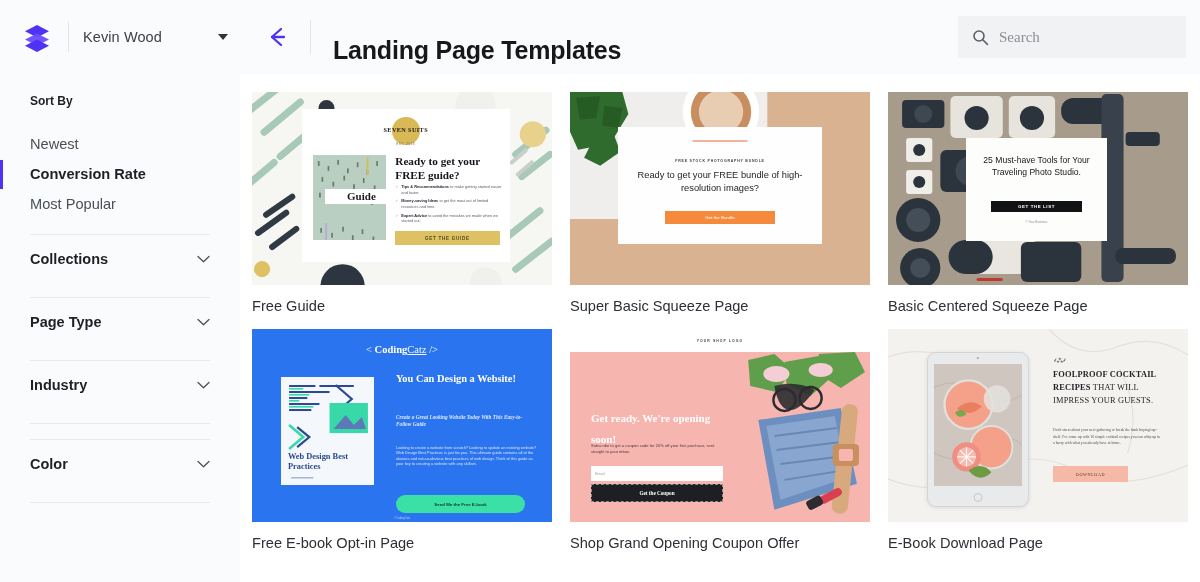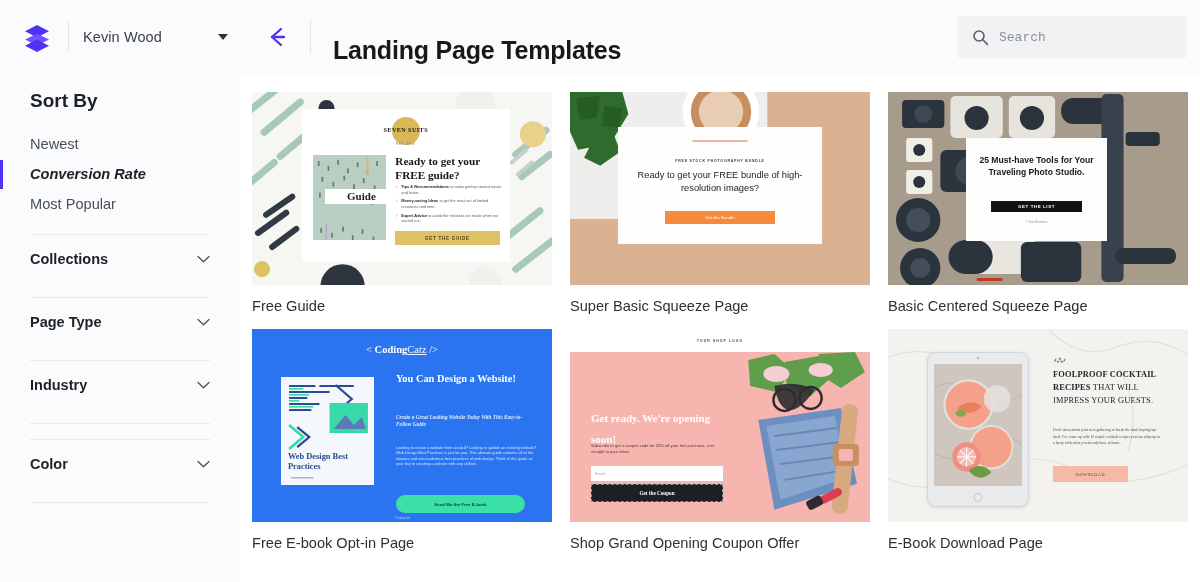--- a/index.html
+++ b/index.html
@@ -45,45 +45,45 @@
   .search-wrap {
     margin-left: auto; margin-right: 14px;
     width: 228px; height: 42px;
     background: #f1f2f3;
     display: flex; align-items: center;
     padding: 0 14px;
   }
   .search-ico { width: 17px; height: 17px; flex: 0 0 17px; margin-right: 10px; }
   .search-input {
     border: 0; outline: 0; background: transparent;
-    font-family: Liberation Mono, monospace;
-    font-size: 13px; color: #7f1d1d; width: 100%;
+    font-family: Liberation Serif, serif;
+    font-size: 15px; color: #7f1d1d; width: 100%;
   }
   .search-input::placeholder { color: #8a8f96; }
 
   
   .body-row { display: flex; flex: 1; min-height: 0; }
 
   
   .sidebar {
     width: 240px; flex: 0 0 240px;
     background: #fafbfc;
     padding-top: 18px;
     position: relative;
   }
   .sb-head {
-    font-size: 19px; font-weight: 700; color: #1d2024;
+    font-size: 12px; font-weight: 700; color: #1d2024;
     padding: 0 30px; margin-bottom: 19px; line-height: 18px;
   }
   .sort-item {
     font-size: 14.6px; color: #4a4f56;
     padding: 0 30px; line-height: 30px; height: 30px;
     position: relative; cursor: pointer;
   }
-  .sort-item.active { font-weight: 700; color: #1d2024; font-style: italic; }
+  .sort-item.active { font-weight: 700; color: #1d2024; }
   .sort-item.active .indicator {
     position: absolute; left: 0; top: 1px;
     width: 3px; height: 29px; background: #4f33f5;
   }
   .sb-divider { height: 1px; background: #e7e9ec; margin: 15px 30px 0 30px; }
   .filter-row {
     display: flex; align-items: center; justify-content: space-between;
     padding: 0 30px; height: 47px; cursor: pointer;
   }
   .filter-label { font-size: 14.5px; font-weight: 700; color: #1d2024; }
@@ -192,21 +192,21 @@
   }
 
   
   .t3 { background: #8e8c83; }
   .t3 .wcard {
     position: absolute; left: 26%; top: 24%; width: 47%; height: 53%;
     background: #fdfdfb;
   }
   .t3 .h1 {
     position: absolute; left: 8%; top: 15%; width: 84%;
-    text-align: center; font-weight: 700;
+    text-align: center; font-weight: 400;
     font-size: 8.6px; line-height: 12.5px; color: #17181b;
   }
   .t3 .cta {
     position: absolute; left: 17%; top: 60%; width: 66%; height: 13%;
     background: #111214; color: #fff;
     border: 1.2px solid #fff;
     font-size: 4.4px; font-weight: 700; letter-spacing: .6px;
     display: flex; align-items: center; justify-content: center;
   }
   .t3 .foot {

